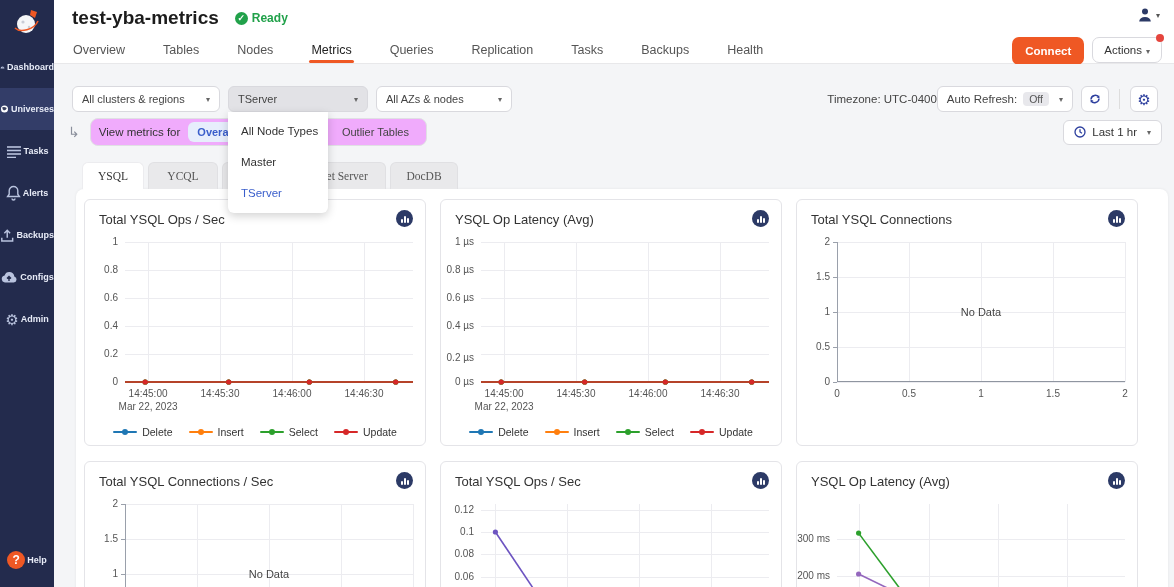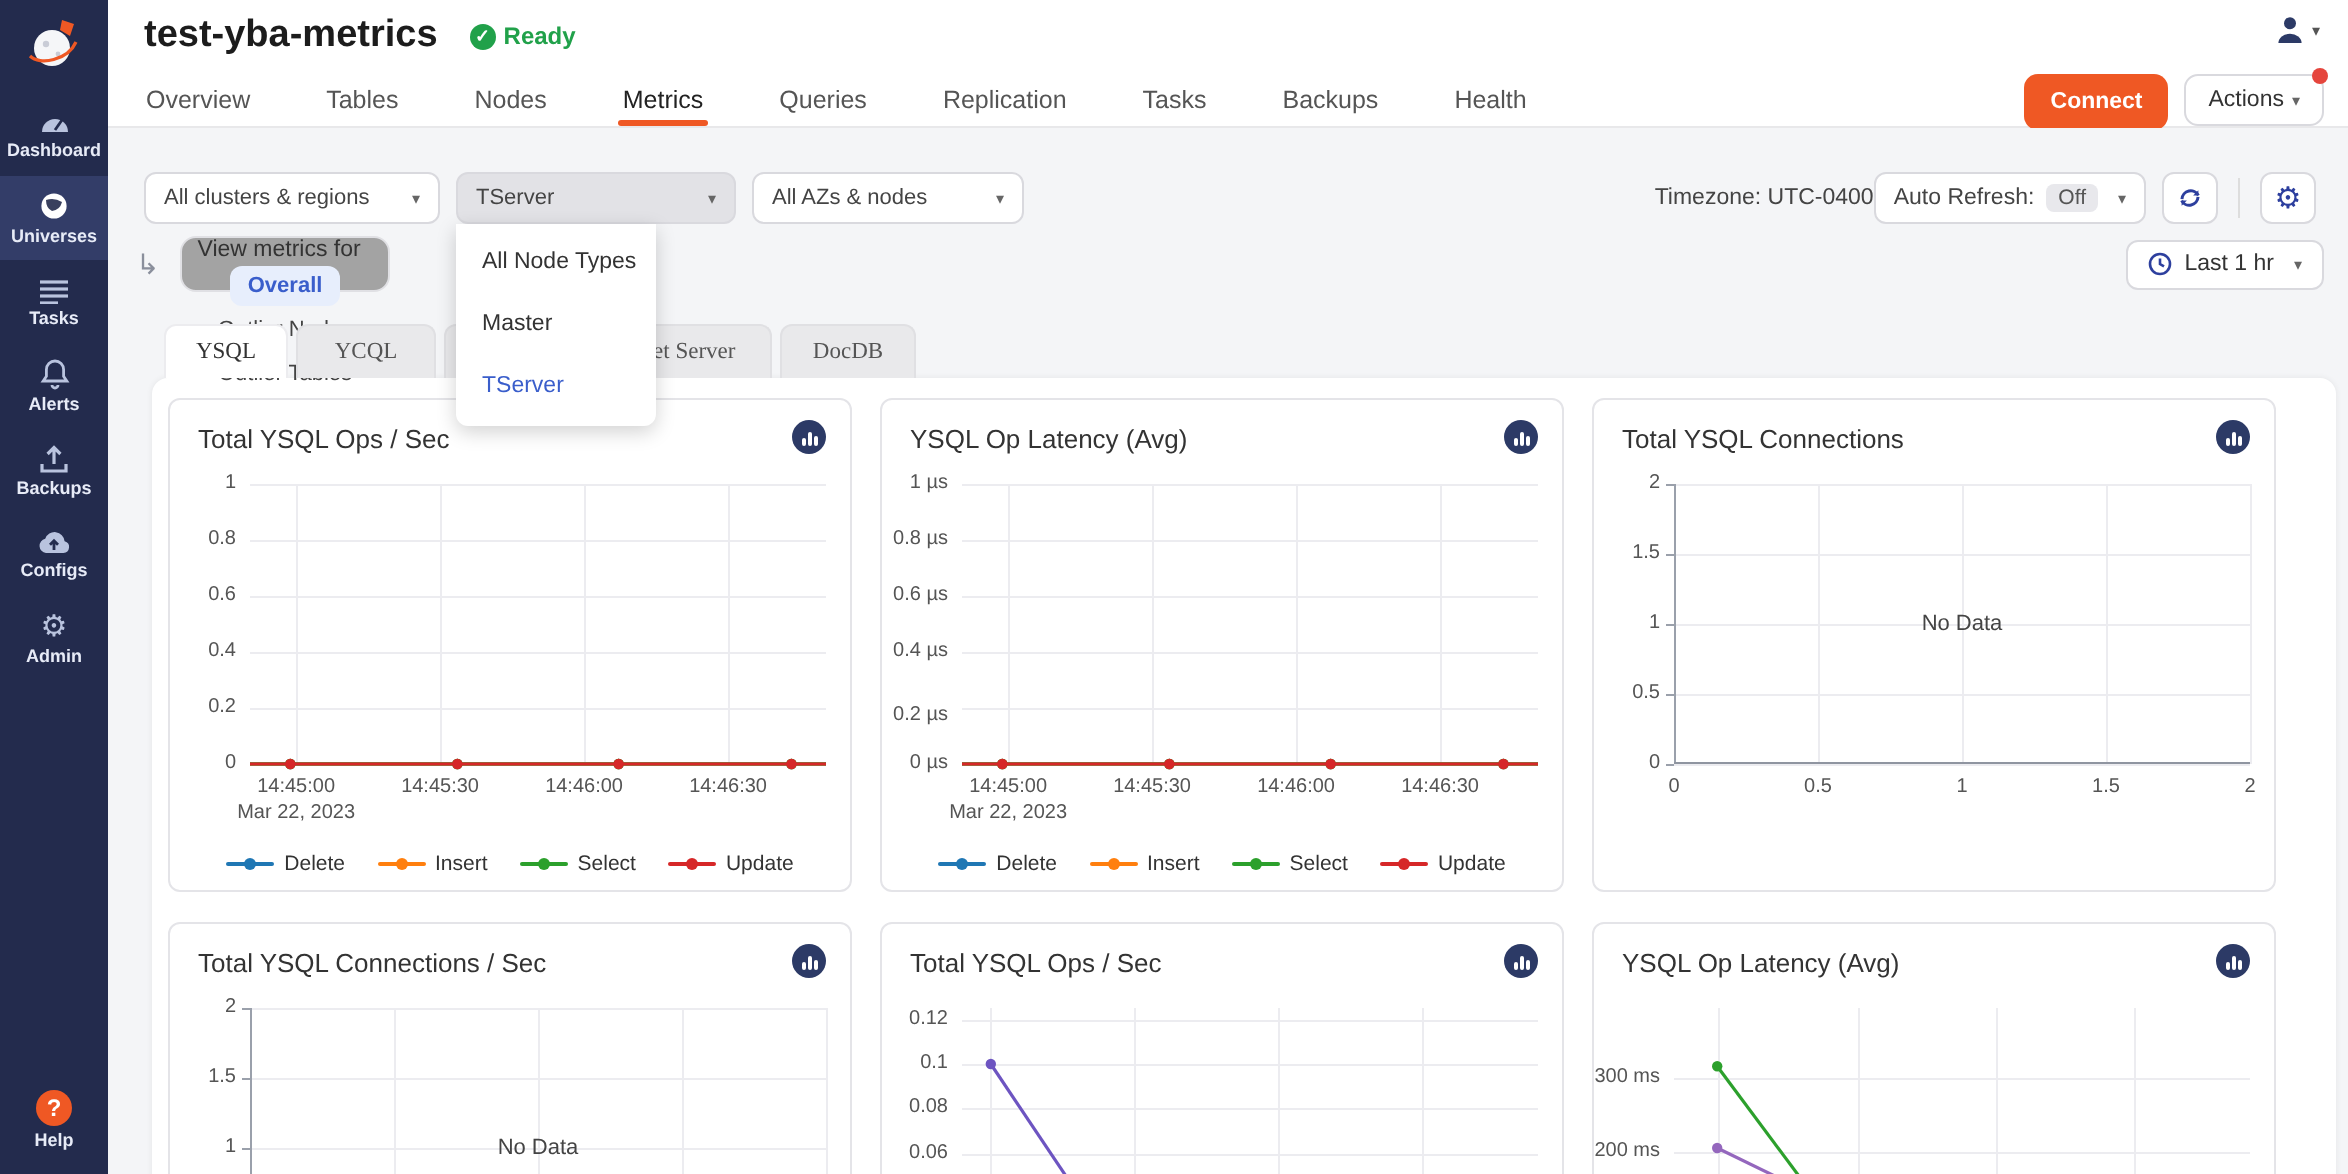--- a/index.html
+++ b/index.html
@@ -3,21 +3,21 @@
 <meta charset="utf-8">
 <style>
   * { margin:0; padding:0; box-sizing:border-box; }
   html,body { width:1174px; height:587px; overflow:hidden; background:#fff;
               font-family:"Liberation Sans", sans-serif; }
 
   
   .sidebar { position:fixed; left:0; top:0; width:54px; height:587px; background:#232b4d; z-index:100;
              display:flex; flex-direction:column; }
   .sb-logo { height:46px; display:flex; align-items:center; justify-content:center; }
-  .sb-item { height:42px; display:flex; flex-direction:column; align-items:center; justify-content:center; gap:2px; cursor:pointer; }
+  .sb-item { height:42px; display:flex; flex-direction:row; align-items:center; justify-content:center; gap:2px; cursor:pointer; }
   .sb-item.active { background:#333d68;text-align:right; }
   .sb-item .lbl { font-size:9px; font-weight:bold; color:#e7ebf7; }
   .sb-item svg { display:block; }
   .sb-help { margin-top:auto; margin-bottom:6px; }
   .help-circle { width:18px; height:18px; border-radius:50%; background:#ef5824; color:#fff; font-size:12px; font-weight:bold;
                  display:flex; align-items:center; justify-content:center; }
 
   
   .main { margin-left:54px; position:relative; height:587px; }
   .top { height:36px; background:#fff; display:flex; align-items:center; padding-left:18px; position:relative; }
@@ -55,22 +55,22 @@
   .auto-btn { height:26px; border:1px solid #d9d9de; border-radius:6px; background:#fff; display:flex; align-items:center;
               padding:0 9px; font-size:11.5px; color:#444; gap:6px; cursor:pointer; }
   .off-pill { background:#e8e8ec; border-radius:4px; padding:1px 6px; font-size:10.5px; color:#555; }
   .icon-btn { width:28px; height:26px; border:1px solid #d9d9de; border-radius:6px; background:#fff;
               display:flex; align-items:center; justify-content:center; margin-left:8px; cursor:pointer; }
   .vdiv { width:1px; height:20px; background:#ddd; margin-left:10px; margin-right:2px; }
   .gear-glyph { font-size:15px; color:#2d3f9e; line-height:1; }
 
   .view-row { margin-top:6px; height:28px; display:flex; align-items:center; padding:0 12px; }
   .redirect-arrow { color:#8a8f9c; font-size:14px; margin-right:10px; margin-left:2px; }
-  .vm-group { height:28px; background:#a3a3a3; border:1px solid #e0e0e4; border-radius:8px; display:flex; align-items:center;
-              padding:0 8px; gap:2px;flex-direction:column; }
+  .vm-group { height:28px; background:#f0abfc; border:1px solid #e0e0e4; border-radius:8px; display:flex; align-items:center;
+              padding:0 8px; gap:2px; }
   .vm-label { font-size:11.5px; color:#333; margin-right:6px; }
   .vm-opt { font-size:11px; color:#444; padding:4px 9px; border-radius:6px; cursor:pointer; white-space:nowrap; }
   .vm-opt.selected { background:#e7eefc; color:#3a5ecb; font-weight:bold; }
   .time-btn { margin-left:auto; height:25px; background:#fff; border:1px solid #d9d9de; border-radius:6px; display:flex;
               align-items:center; gap:6px; padding:0 10px; font-size:11.5px; color:#333; cursor:pointer; }
 
   
   .node-type-menu { position:absolute; left:174px; top:48px; width:100px; background:#fff; border-radius:0 0 6px 6px;
                     box-shadow:0 3px 10px rgba(0,0,0,.18); z-index:40; padding:4px 0; }
   .nt-item { height:31px; line-height:31px; padding-left:13px; font-size:11.5px; color:#333; cursor:pointer; white-space:nowrap; }

